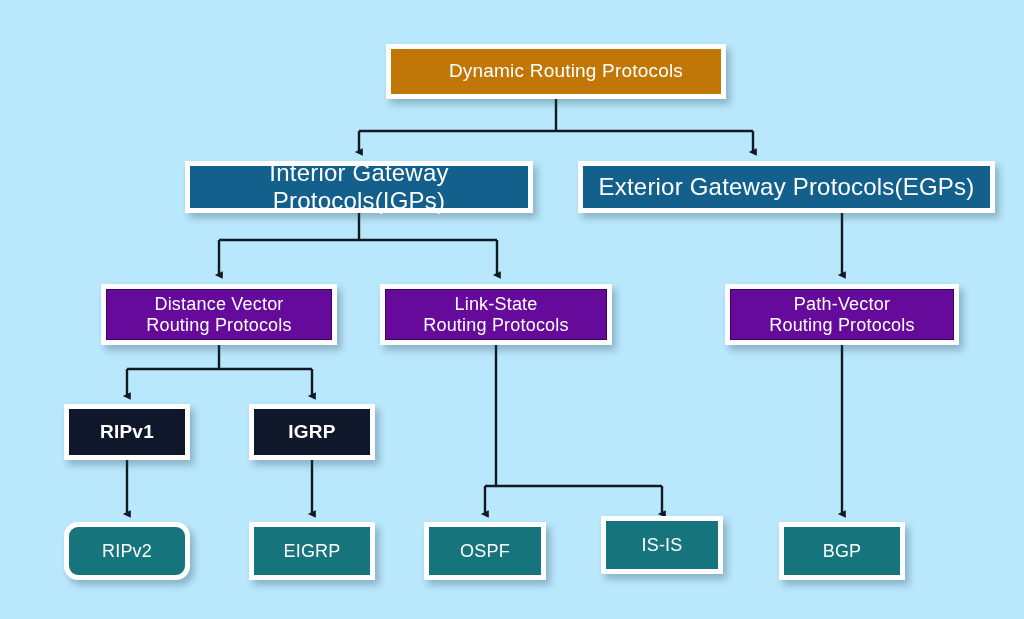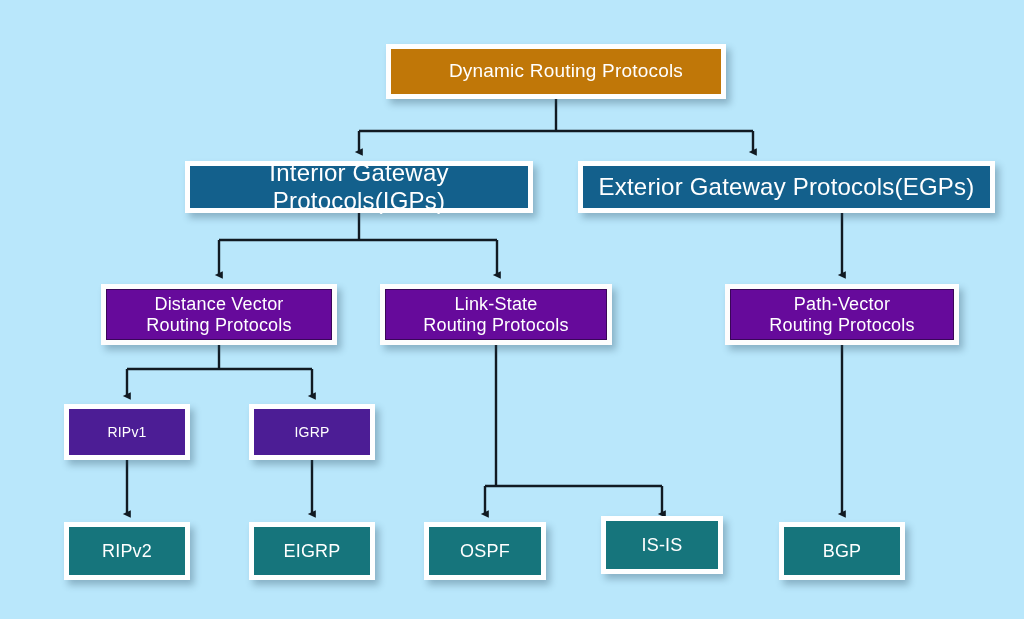--- a/index.html
+++ b/index.html
@@ -59,22 +59,23 @@
     font-size: 24px;
   }
   .lvl-family {
     background: #660a9b;
     font-size: 18px;
     border-color: #fdfdfd;
     outline: 1px solid #3a0659;
     outline-offset: -6px;
   }
   .lvl-legacy {
-    background: #4c1d95;
-    font-size: 14px;
+    background: #0f172a;
+    font-size: 19px;
+    font-weight: bold;
   }
   .lvl-modern {
     background: #16757c;
     font-size: 18px;
   }
 </style>
 </head>
 <body>
 
 <div id="canvas">
@@ -144,21 +145,21 @@
   </div>
 
   <div class="node lvl-legacy" style="left:64px; top:404px; width:126px; height:56px;">
     <span class="node-label">RIPv1</span>
   </div>
 
   <div class="node lvl-legacy" style="left:249px; top:404px; width:126px; height:56px;">
     <span class="node-label">IGRP</span>
   </div>
 
-  <div class="node lvl-modern" style="left:64px; top:522px; width:126px; height:58px;">
+  <div class="node lvl-modern" style="left:64px; top:522px; width:126px; height:58px;border-radius:14px;">
     <span class="node-label">RIPv2</span>
   </div>
 
   <div class="node lvl-modern" style="left:249px; top:522px; width:126px; height:58px;">
     <span class="node-label">EIGRP</span>
   </div>
 
   <div class="node lvl-modern" style="left:424px; top:522px; width:122px; height:58px;">
     <span class="node-label">OSPF</span>
   </div>

